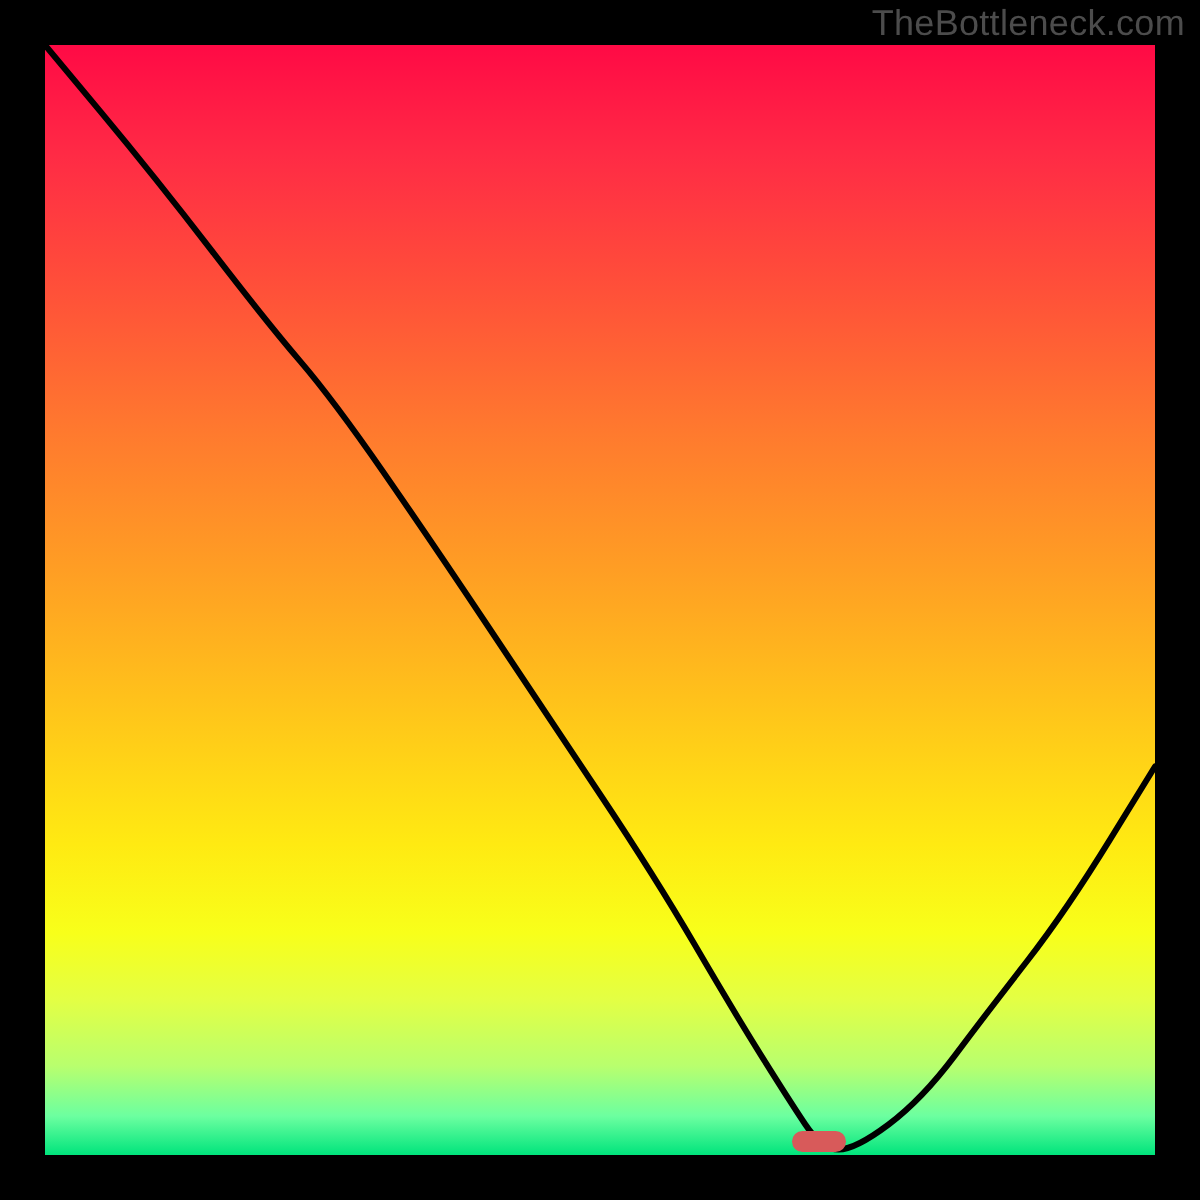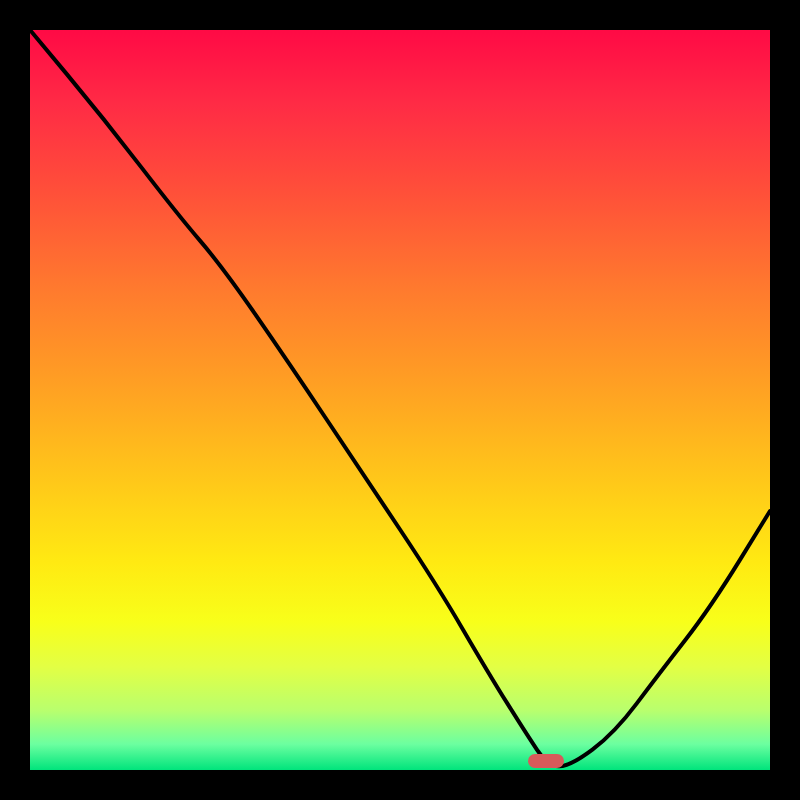--- a/index.html
+++ b/index.html
@@ -67,20 +67,21 @@
     height: 14px;
     border-radius: 7px;
     background: #d85a5a;
     z-index: 3;
   }
 </style>
 </head>
 <body>
 
 <div class="frame">
+  <div class="attribution">TheBottleneck.com</div>
 
   <div class="plot-area">
     <div class="gradient"></div>
 
     <svg class="curve" viewBox="0 0 740 740" preserveAspectRatio="none">
       <path d="M 0 0 Q 0 0 37 44.39999999999998 Q 74 88.79999999999995 111 136.89999999999998 Q 148 185 170.2 210.89999999999998 Q 192.4 236.79999999999995 225.7 284.9 Q 259 332.99999999999994 296 388.5 Q 333 444 370 499.5 Q 407.00000000000006 555 432.90000000000003 599.4 Q 458.8 643.8 477.3 673.4 Q 495.8 703 506.9 719.65 Q 518 736.3 529.0999999999999 736.3 Q 540.1999999999999 736.3 562.4 719.65 Q 584.6 703 606.8 673.4 Q 629 643.8 654.9000000000001 610.5 Q 680.8000000000001 577.2 710.4000000000001 529.1 L 740 481" fill="none" stroke="#000" stroke-width="4" stroke-linecap="round" stroke-linejoin="round"></path>
     </svg>
 
     <div class="marker" style="left:498px;top:724px;background:#d85a5a;"></div>
   </div>

